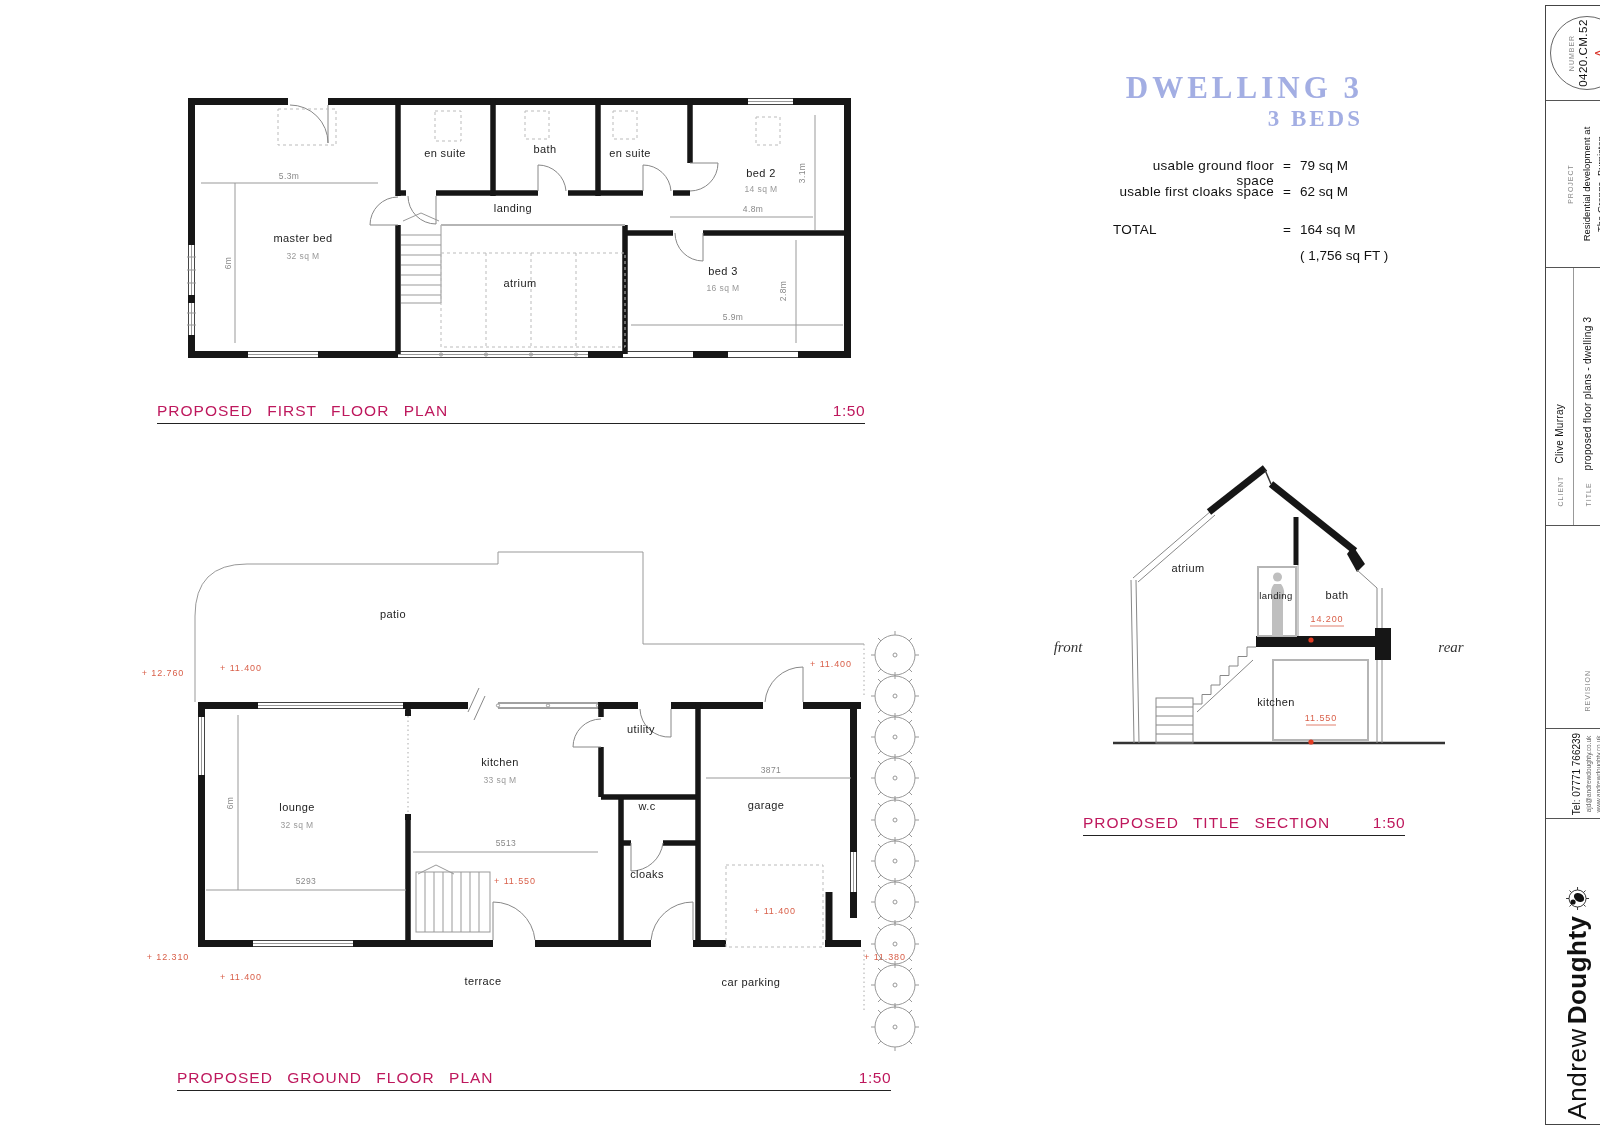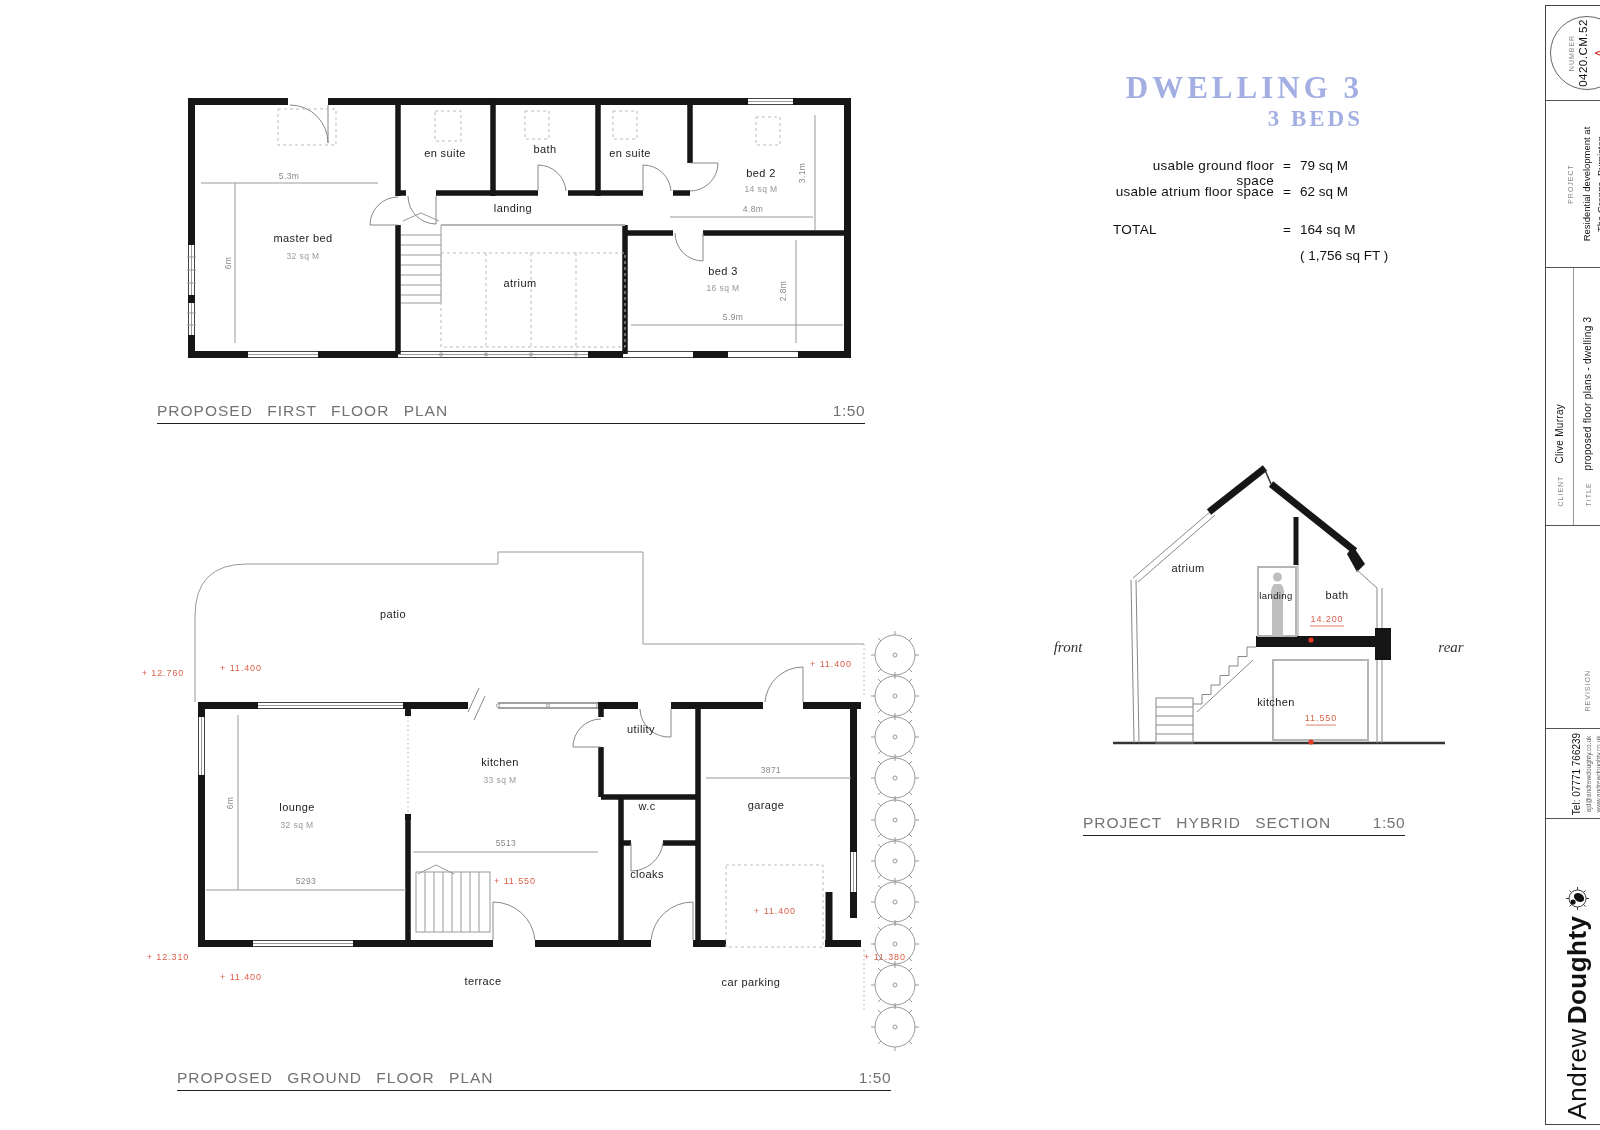--- a/index.html
+++ b/index.html
@@ -14,21 +14,21 @@
   .areas{position:absolute;left:1080px;top:158px;width:272px;font-size:13.5px;}
   .arow{display:flex;align-items:baseline;height:26px;}
   .arow .alabel{flex:1;text-align:right;letter-spacing:.3px;}
   .arow.total .alabel{text-align:left;}
   .arow .aeq{width:26px;text-align:center;}
   .arow .aval{width:85px;white-space:nowrap;}
   .arow.spacer{height:12px;}
 
   
   .plan-title{position:absolute;display:flex;justify-content:space-between;align-items:flex-end;
-              border-bottom:1.5px solid #222;padding-bottom:3px;font-size:15.5px;color:#737373;
+              border-bottom:1.5px solid #222;padding-bottom:3px;font-size:15.5px;color:#be185d;
               letter-spacing:1px;word-spacing:9px;}
   .plan-title .scale{word-spacing:0;letter-spacing:.5px;}
 
   
   svg{position:absolute;overflow:visible;}
   svg text{font-family:"Liberation Sans",sans-serif;}
   .t-room{font-size:11px;fill:#222;text-anchor:middle;letter-spacing:.4px;}
   .t-area{font-size:8.5px;fill:#999;text-anchor:middle;letter-spacing:.4px;}
   .t-dim{font-size:8.5px;fill:#888;text-anchor:middle;letter-spacing:.4px;}
   .t-red{font-size:9px;fill:#d9604a;text-anchor:middle;letter-spacing:.9px;}
@@ -73,21 +73,21 @@
   <div class="dw-title">DWELLING 3</div>
   <div class="dw-sub">3 BEDS</div>
 
   <div class="areas">
     <div class="arow">
       <span class="alabel">usable ground floor space</span>
       <span class="aeq">=</span>
       <span class="aval">79 sq M</span>
     </div>
     <div class="arow">
-      <span class="alabel">usable atrium floor space</span>
+      <span class="alabel">usable first cloaks space</span>
       <span class="aeq">=</span>
       <span class="aval">62 sq M</span>
     </div>
     <div class="arow spacer"></div>
     <div class="arow total">
       <span class="alabel">TOTAL</span>
       <span class="aeq">=</span>
       <span class="aval">164 sq M</span>
     </div>
     <div class="arow">
@@ -446,21 +446,21 @@
 
     <text class="t-red" x="314" y="182">14.200</text>
     <line class="redln" x1="297" y1="186" x2="331" y2="186"></line>
     <circle cx="298" cy="200" r="2.6" fill="#e23b22"></circle>
     <text class="t-red" x="308" y="281">11.550</text>
     <line class="redln" x1="293" y1="285" x2="323" y2="285"></line>
     <circle cx="298" cy="302" r="2.6" fill="#e23b22"></circle>
   </svg>
 
   <div class="plan-title" style="left:1050px;top:814px;width:322px">
-    <span>PROJECT HYBRID SECTION</span>
+    <span>PROPOSED TITLE SECTION</span>
     <span class="scale">1:50</span>
   </div>
 
   <div class="tblock">
 
     <div class="tsec" style="height:95px">
       <div class="num-circle"></div>
       <div class="rot">
         <div class="lab">NUMBER</div>
         <div class="numline">0420.CM.52</div>

